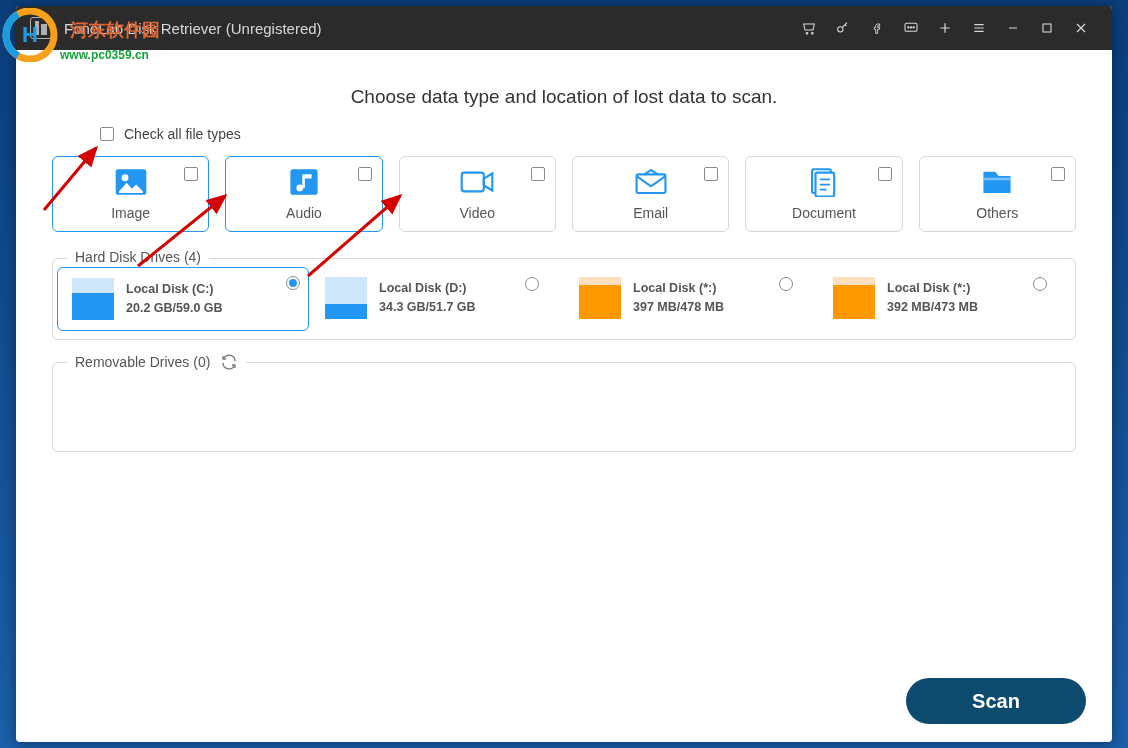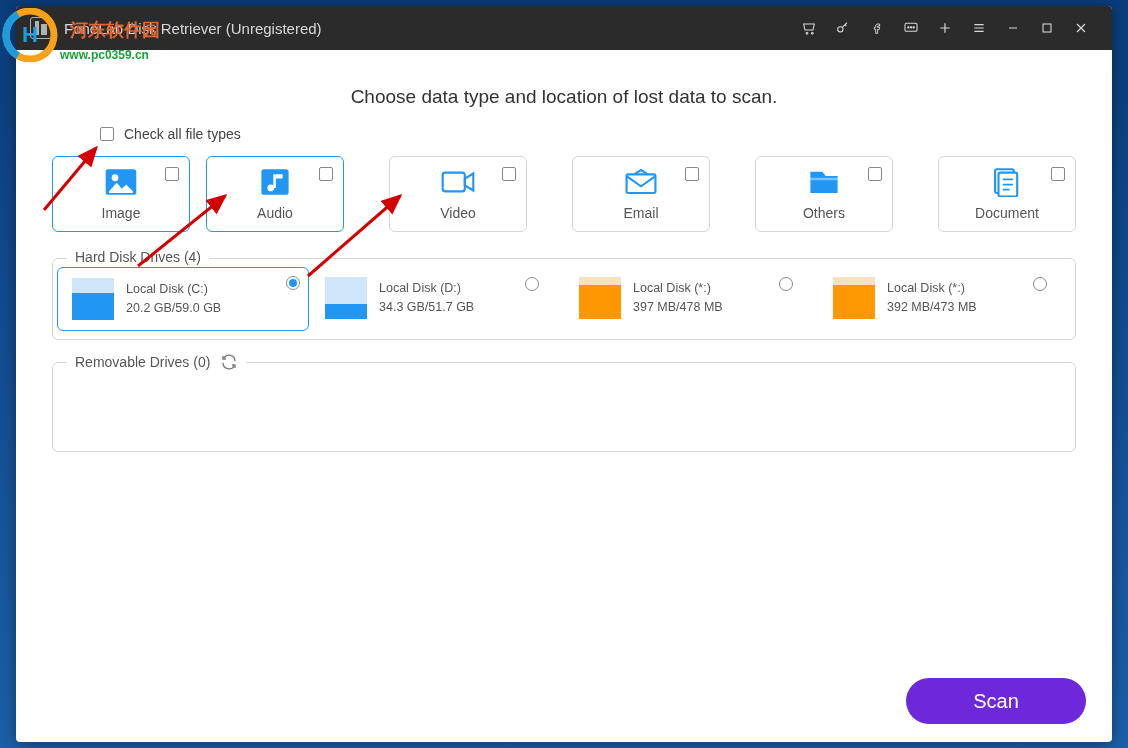--- a/index.html
+++ b/index.html
@@ -12,44 +12,44 @@
 .titlebar .title { font-size: 15px; font-weight: 400; }
 .titlebar .spacer { flex: 1; }
 .titlebar .tbtn { width: 34px; height: 44px; display: flex; align-items: center; justify-content: center; cursor: pointer; color: #d8d8d8; }
 .titlebar .tbtn svg { width: 16px; height: 16px; }
 .content { flex: 1; padding: 26px 24px 20px 24px; display: flex; flex-direction: column; position: relative; }
 .headline { text-align: center; font-size: 19px; color: #333; margin: 10px 0 18px 0; font-weight: 400;}
 .checkall-row { display: flex; align-items: center; margin: 0 0 14px 60px; font-size: 14px; color: #444;}
 .chk { width: 14px; height: 14px; border: 1.5px solid #888; border-radius: 2px; margin-right: 10px; background: #fff; cursor: pointer;}
 .types-row { display: flex; gap: 16px; margin: 0 12px 26px 12px; }
 .type-card { flex: 1; border: 1.5px solid #2196f3; border-radius: 6px; height: 76px; display: flex; flex-direction: column; align-items: center; justify-content: center; position: relative; cursor: pointer; }
-.type-card.plain { border-color: #d6d6d6; margin-left: 29px; }
+.type-card.plain { border-color: #d6d6d6; }
 .type-card .chk { position: absolute; top: 10px; right: 10px; margin: 0;}
 .type-card .tlabel { font-size: 14px; color: #555; margin-top: 4px;}
 .type-card svg { width: 34px; height: 30px; }
 .section-frame { border: 1px solid #d6d6d6; border-radius: 6px; margin: 0 12px 22px 12px; padding: 18px 18px; position: relative;}
 .section-frame .legend { position: absolute; top: -10px; left: 14px; background: #fff; padding: 0 8px; font-size: 14px; color: #555; display: flex; align-items: center; gap: 10px;}
-.disks-row { display: flex; gap: 30px; }
+.disks-row { display: flex; gap: 30px; font-weight: bold; }
 .disk-item { display: flex; gap: 12px; align-items: center; position: relative; cursor: pointer;}
 .disk-item.selected { border: 1.5px solid #2196f3; border-radius: 6px; padding: 10px 14px; margin: -10px -14px; }
 .disk-box { width: 42px; height: 42px; position: relative; }
 .disk-box .used { position: absolute; left:0; bottom:0; width:100%; background: var(--uc, #2196f3); }
 .disk-box .free { position: absolute; left:0; top:0; width:100%; background: #cfe6fa; }
 .disk-box.full .free { background: #fbe0bd;}
 .disk-box.full .used { background: #ff9800;}
 .disk-info { font-size: 12.5px; color: #555; line-height: 1.5;}
 .radio { width: 14px; height: 14px; border: 1.5px solid #888; border-radius: 50%; position: absolute; top: -2px; right: -2px; cursor:pointer; background:#fff;}
 .disk-item .radio { position: absolute; top: 4px; right: 4px;}
 .disks-row .disk-slot { flex: 1; position: relative;}
 .radio.selected::after { content:""; position:absolute; top:2px; left:2px; width:8px; height:8px; border-radius:50%; background:#2196f3;}
 .rb-row { display: flex; align-items: center; gap: 16px; margin: 0 12px; position:relative;}
 .rb-row .radio { position: static; }
 .trash-icon { width: 36px; height: 42px; }
 .rb-label { font-size: 14px; color: #555; margin-left: 8px;}
-.scan-btn { position: absolute; right: 26px; bottom: 18px; width: 180px; height: 46px; background: #6d28d9; color: #fff; font-size: 20px; border-radius: 24px; display: flex; align-items: center; justify-content: center; cursor: pointer; font-weight: 400;}
+.scan-btn { position: absolute; right: 26px; bottom: 18px; width: 180px; height: 46px; background: #0c4a6e; color: #fff; font-size: 20px; border-radius: 24px; display: flex; align-items: center; justify-content: center; cursor: pointer; font-weight: 700;}
 .removable { min-height: 90px;}
 .watermark-logo { position:absolute; top:8px; left:0; z-index:50; pointer-events:none;}
 .watermark-url { position:absolute; top:48px; left:60px; color:#16a33a; font-weight:700; font-size:12px; z-index:50; pointer-events:none; font-family: Arial;}
 .arrow { position:absolute; z-index:45; pointer-events:none;}
 .refresh-icon { width:18px; height:18px;}
 .rb-radio-wrap { position:absolute; left: 225px; top: -18px;}
 </style>
 </head>
 <body>
 
@@ -178,35 +178,35 @@
     <div><svg viewBox="0 0 40 34">
               <rect x="3" y="8" width="34" height="22" rx="2" fill="none" stroke="#2196f3" stroke-width="2.5"></rect>
               <path d="M3 10l17 12 17-12" fill="none" stroke="#2196f3" stroke-width="2.5"></path>
               <path d="M12 8l8-5 8 5" fill="none" stroke="#2196f3" stroke-width="2.5"></path>
             </svg></div>
     <div class="tlabel">Email</div>
         </div>
         <div class="type-card plain">
           <div class="chk"></div>
     <div><svg viewBox="0 0 40 34">
-              <path d="M4 10v20h32V10H22l-4-5H4z" fill="#2196f3"></path>
-              <rect x="4" y="12" width="32" height="3" fill="#fff" opacity="0.4"></rect>
-            </svg></div>
-    <div class="tlabel">Others</div>
-        </div>
-        <div class="type-card plain">
-          <div class="chk"></div>
-    <div><svg viewBox="0 0 40 34">
               <rect x="6" y="2" width="22" height="28" rx="2" fill="none" stroke="#2196f3" stroke-width="2.5"></rect>
               <rect x="10" y="6" width="22" height="28" rx="2" fill="#fff" stroke="#2196f3" stroke-width="2.5"></rect>
               <line x1="15" y1="14" x2="27" y2="14" stroke="#2196f3" stroke-width="2"></line>
               <line x1="15" y1="20" x2="27" y2="20" stroke="#2196f3" stroke-width="2"></line>
               <line x1="15" y1="26" x2="23" y2="26" stroke="#2196f3" stroke-width="2"></line>
             </svg></div>
     <div class="tlabel">Document</div>
+        </div>
+        <div class="type-card plain">
+          <div class="chk"></div>
+    <div><svg viewBox="0 0 40 34">
+              <path d="M4 10v20h32V10H22l-4-5H4z" fill="#2196f3"></path>
+              <rect x="4" y="12" width="32" height="3" fill="#fff" opacity="0.4"></rect>
+            </svg></div>
+    <div class="tlabel">Others</div>
         </div>
       </div>
 
     <div class="section-frame">
       <div class="legend">
           <span>Hard Disk Drives (4)</span>
         </div>
       <div class="disks-row" id="disks-row">
           <div class="disk-slot">
     <div class="disk-item selected">

